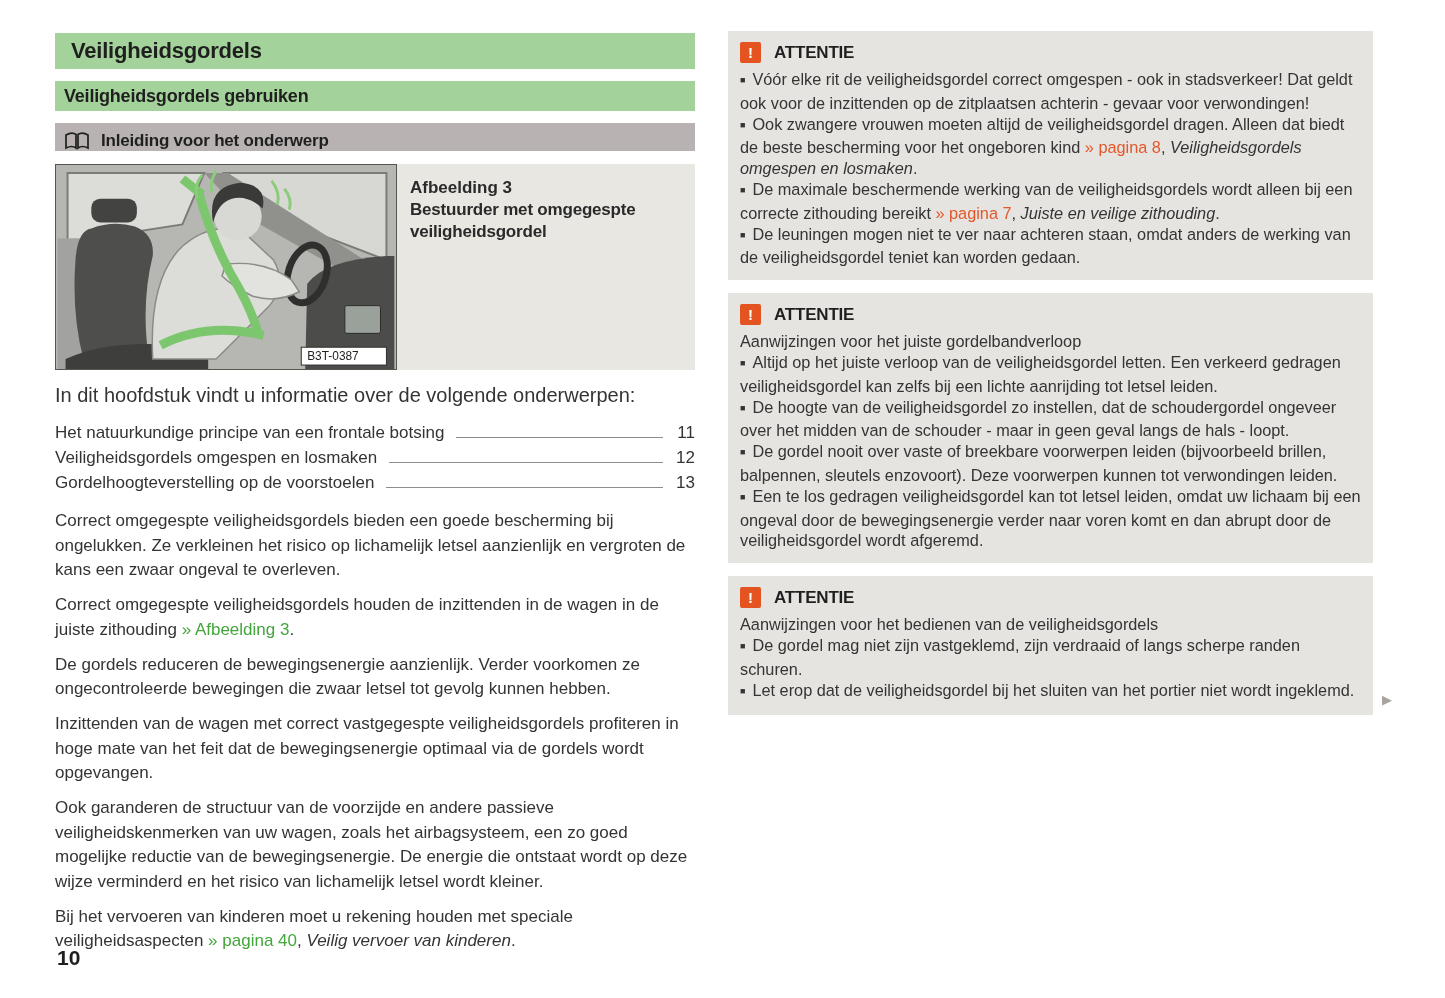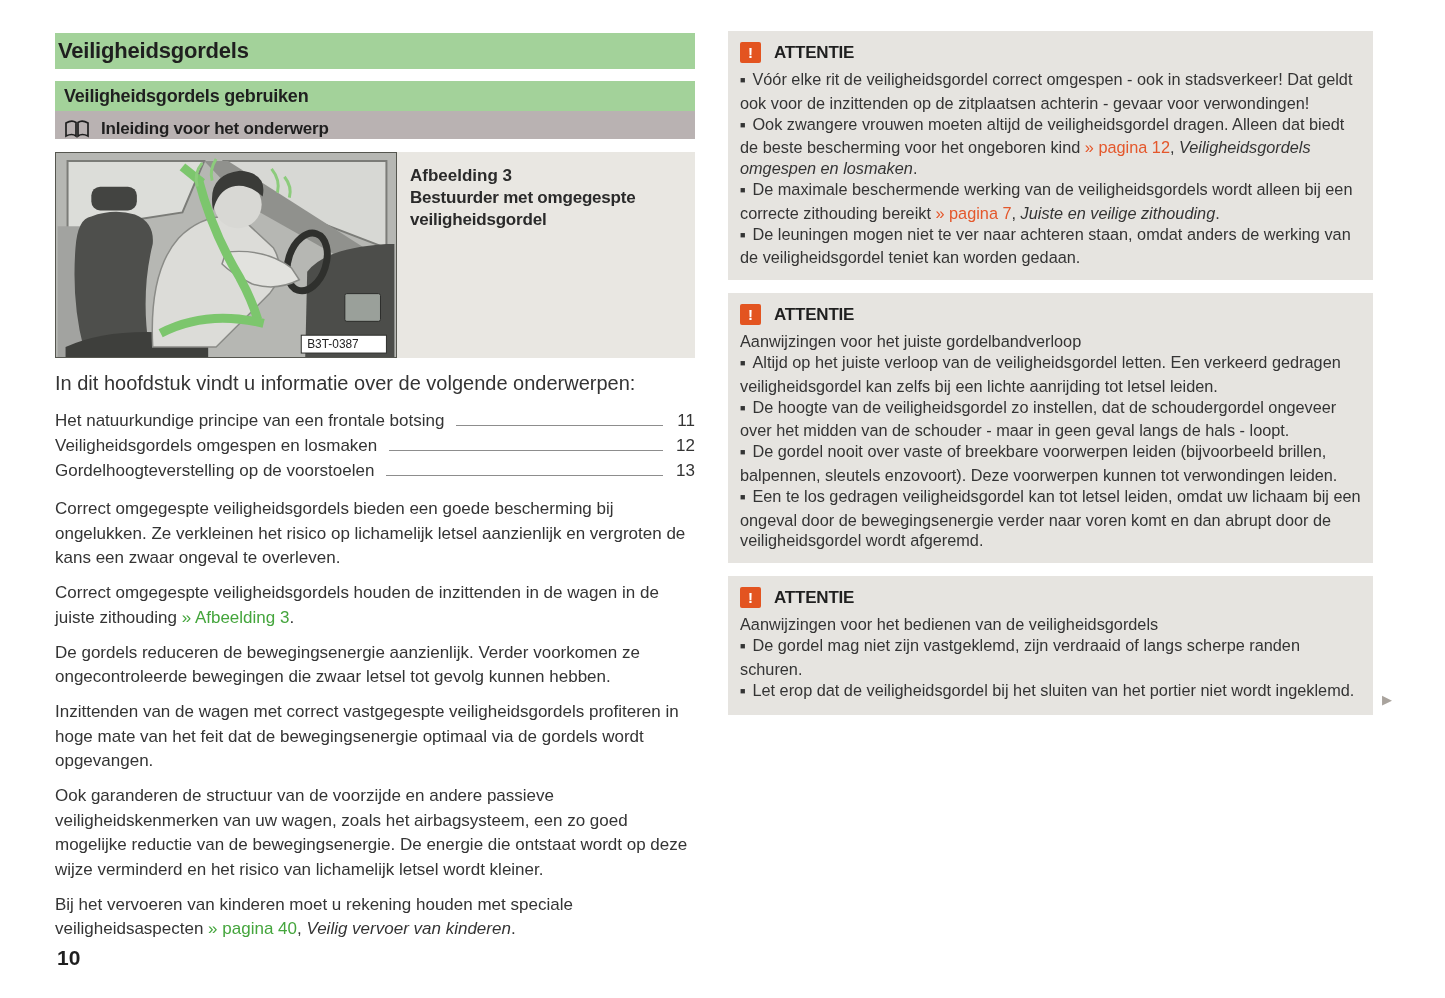--- a/index.html
+++ b/index.html
@@ -6,26 +6,26 @@
   body {
     width:1445px; height:998px; background:#ffffff; position:relative;
     font-family:"Liberation Sans", sans-serif; color:#343434; overflow:hidden;
     -webkit-font-smoothing:antialiased;
   }
   .left-col { position:absolute; left:55px; top:33px; width:640px; }
   .right-col { position:absolute; left:728px; top:31px; width:645px; }
 
   .h1bar {
     background:#a3d29a; color:#1f1f1f; font-size:22px; font-weight:bold;
-    height:36px; line-height:36px; padding-left:3px; margin-bottom:12px;
+    height:36px; line-height:36px; padding-left:16px; margin-bottom:12px;
     letter-spacing:-0.2px;
   }
   .h2bar {
     background:#a3d29a; color:#1f1f1f; font-size:18px; font-weight:bold;
-    height:30px; line-height:30px; padding-left:9px; margin-bottom:0;
+    height:30px; line-height:30px; padding-left:9px; margin-bottom:12px;
     letter-spacing:-0.2px;
   }
   .h3bar {
     background:#b9b2b2; color:#1f1f1f; font-size:17px; font-weight:bold;
     height:28px; padding-left:9px; margin-bottom:13px;
     display:flex; align-items:flex-end; gap:11px; letter-spacing:-0.2px;
   }
   .h3bar svg { display:block; }
 
   .figure { display:flex; margin-bottom:13px; }
@@ -165,21 +165,21 @@
 </div>
 
 <div class="right-col">
     <div class="warning">
       <div class="warning-head">
         <span class="warn-icon">!</span>
         <span class="warning-title">ATTENTIE</span>
       </div>
       <div class="warning-body">
         <p><span class="bullet-square">■</span><span>Vóór elke rit de veiligheidsgordel correct omgespen - ook in stadsverkeer! Dat geldt ook voor de inzittenden op de zitplaatsen achterin - gevaar voor verwondingen!</span></p>
-        <p><span class="bullet-square">■</span><span>Ook zwangere vrouwen moeten altijd de veiligheidsgordel dragen. Alleen dat biedt de beste bescherming voor het ongeboren kind </span><span class="xref-link">» pagina 12</span><span>, </span><span class="seg-italic">Veiligheidsgordels omgespen en losmaken</span><span>.</span></p>
+        <p><span class="bullet-square">■</span><span>Ook zwangere vrouwen moeten altijd de veiligheidsgordel dragen. Alleen dat biedt de beste bescherming voor het ongeboren kind </span><span class="xref-link">» pagina 8</span><span>, </span><span class="seg-italic">Veiligheidsgordels omgespen en losmaken</span><span>.</span></p>
         <p><span class="bullet-square">■</span><span>De maximale beschermende werking van de veiligheidsgordels wordt alleen bij een correcte zithouding bereikt </span><span class="xref-link">» pagina 7</span><span>, </span><span class="seg-italic">Juiste en veilige zithouding</span><span>.</span></p>
         <p><span class="bullet-square">■</span><span>De leuningen mogen niet te ver naar achteren staan, omdat anders de werking van de veiligheidsgordel teniet kan worden gedaan.</span></p>
       </div>
     </div>
     <div class="warning">
       <div class="warning-head">
         <span class="warn-icon">!</span>
         <span class="warning-title">ATTENTIE</span>
       </div>
       <div class="warning-body">

